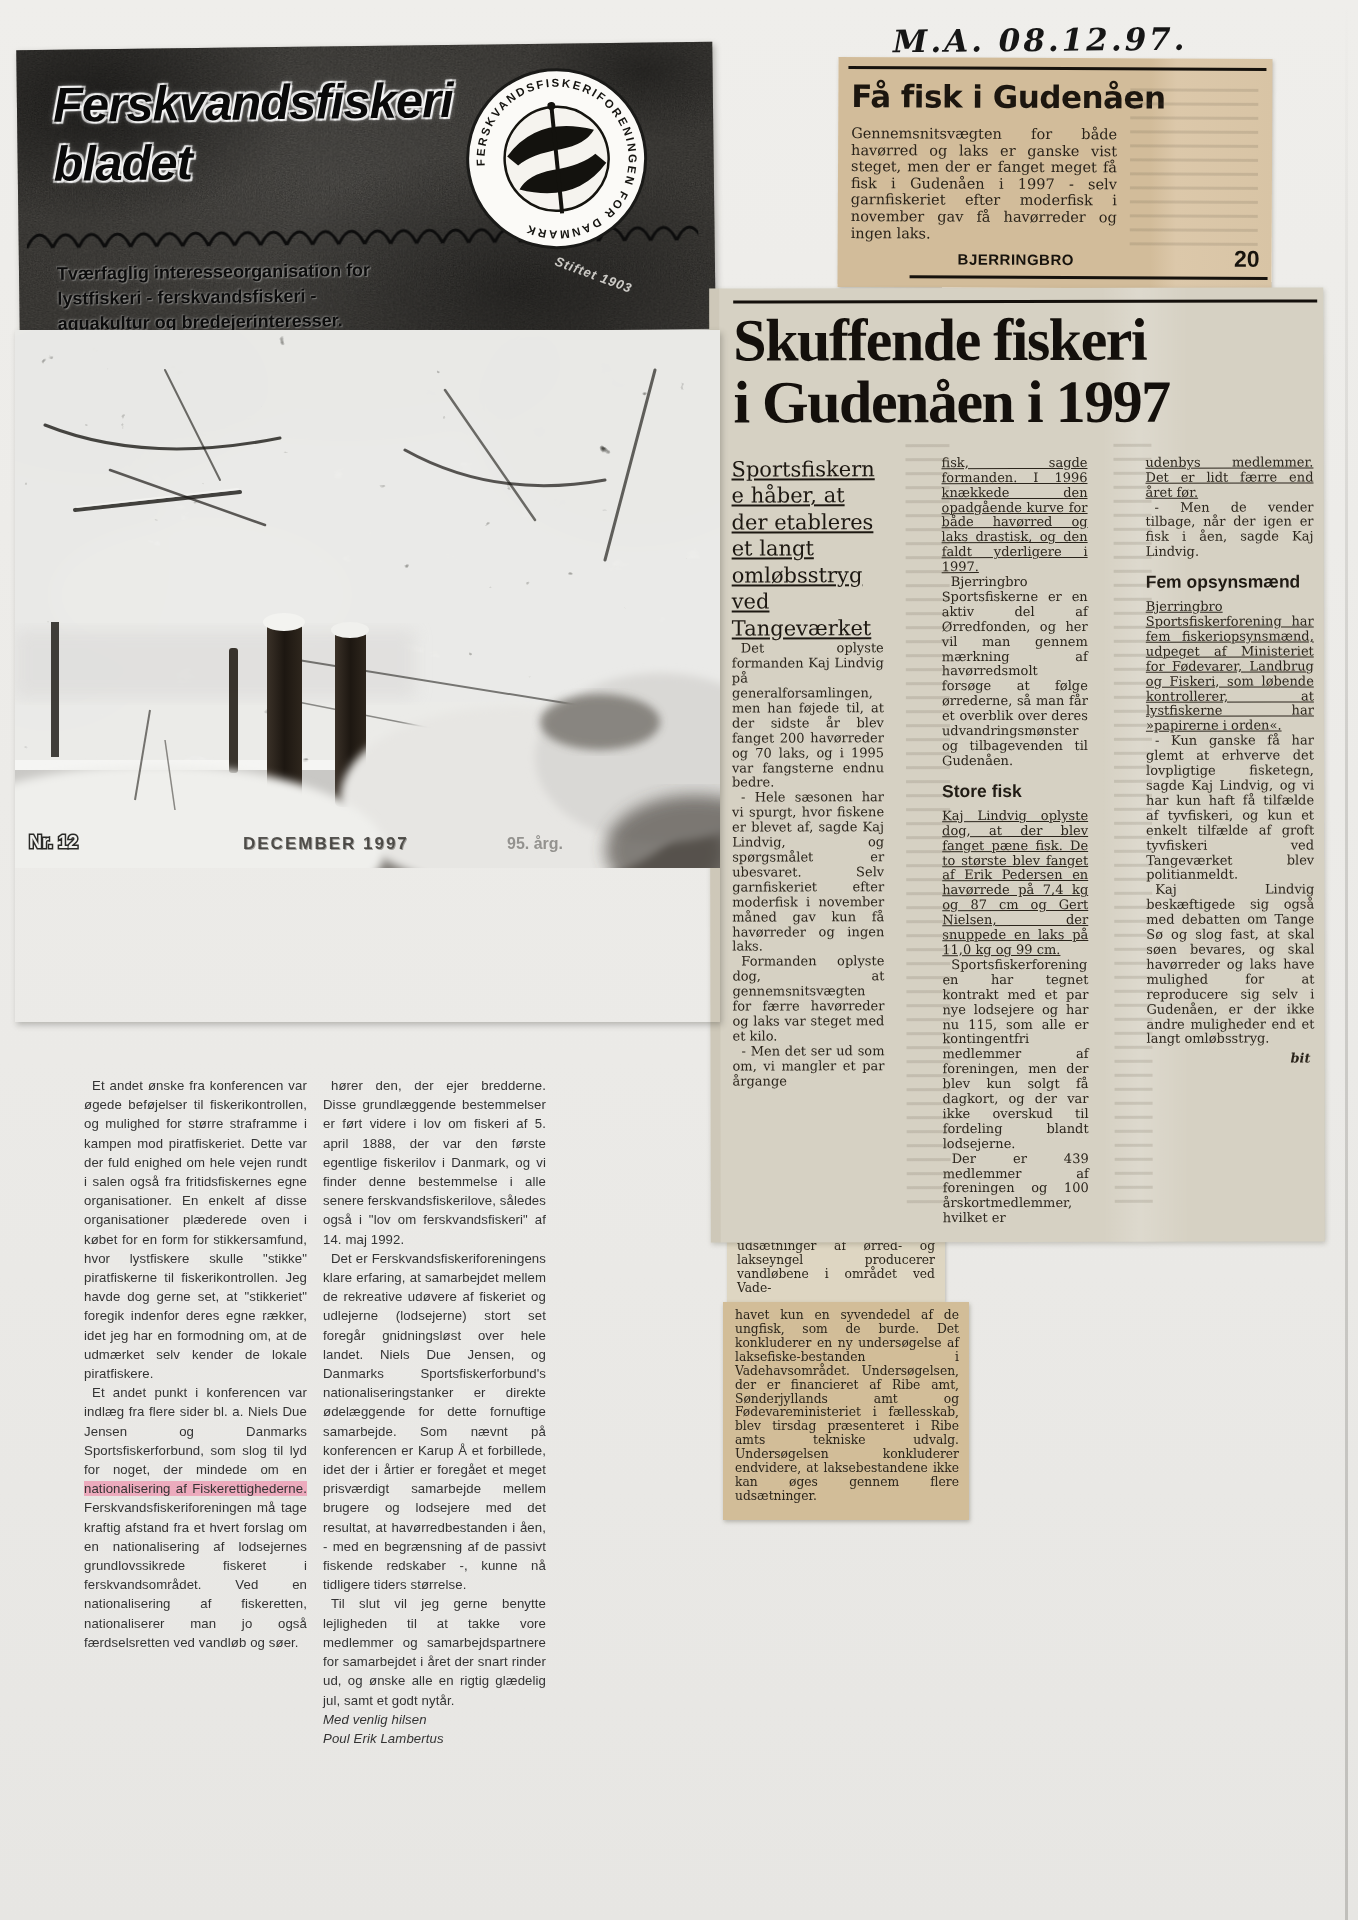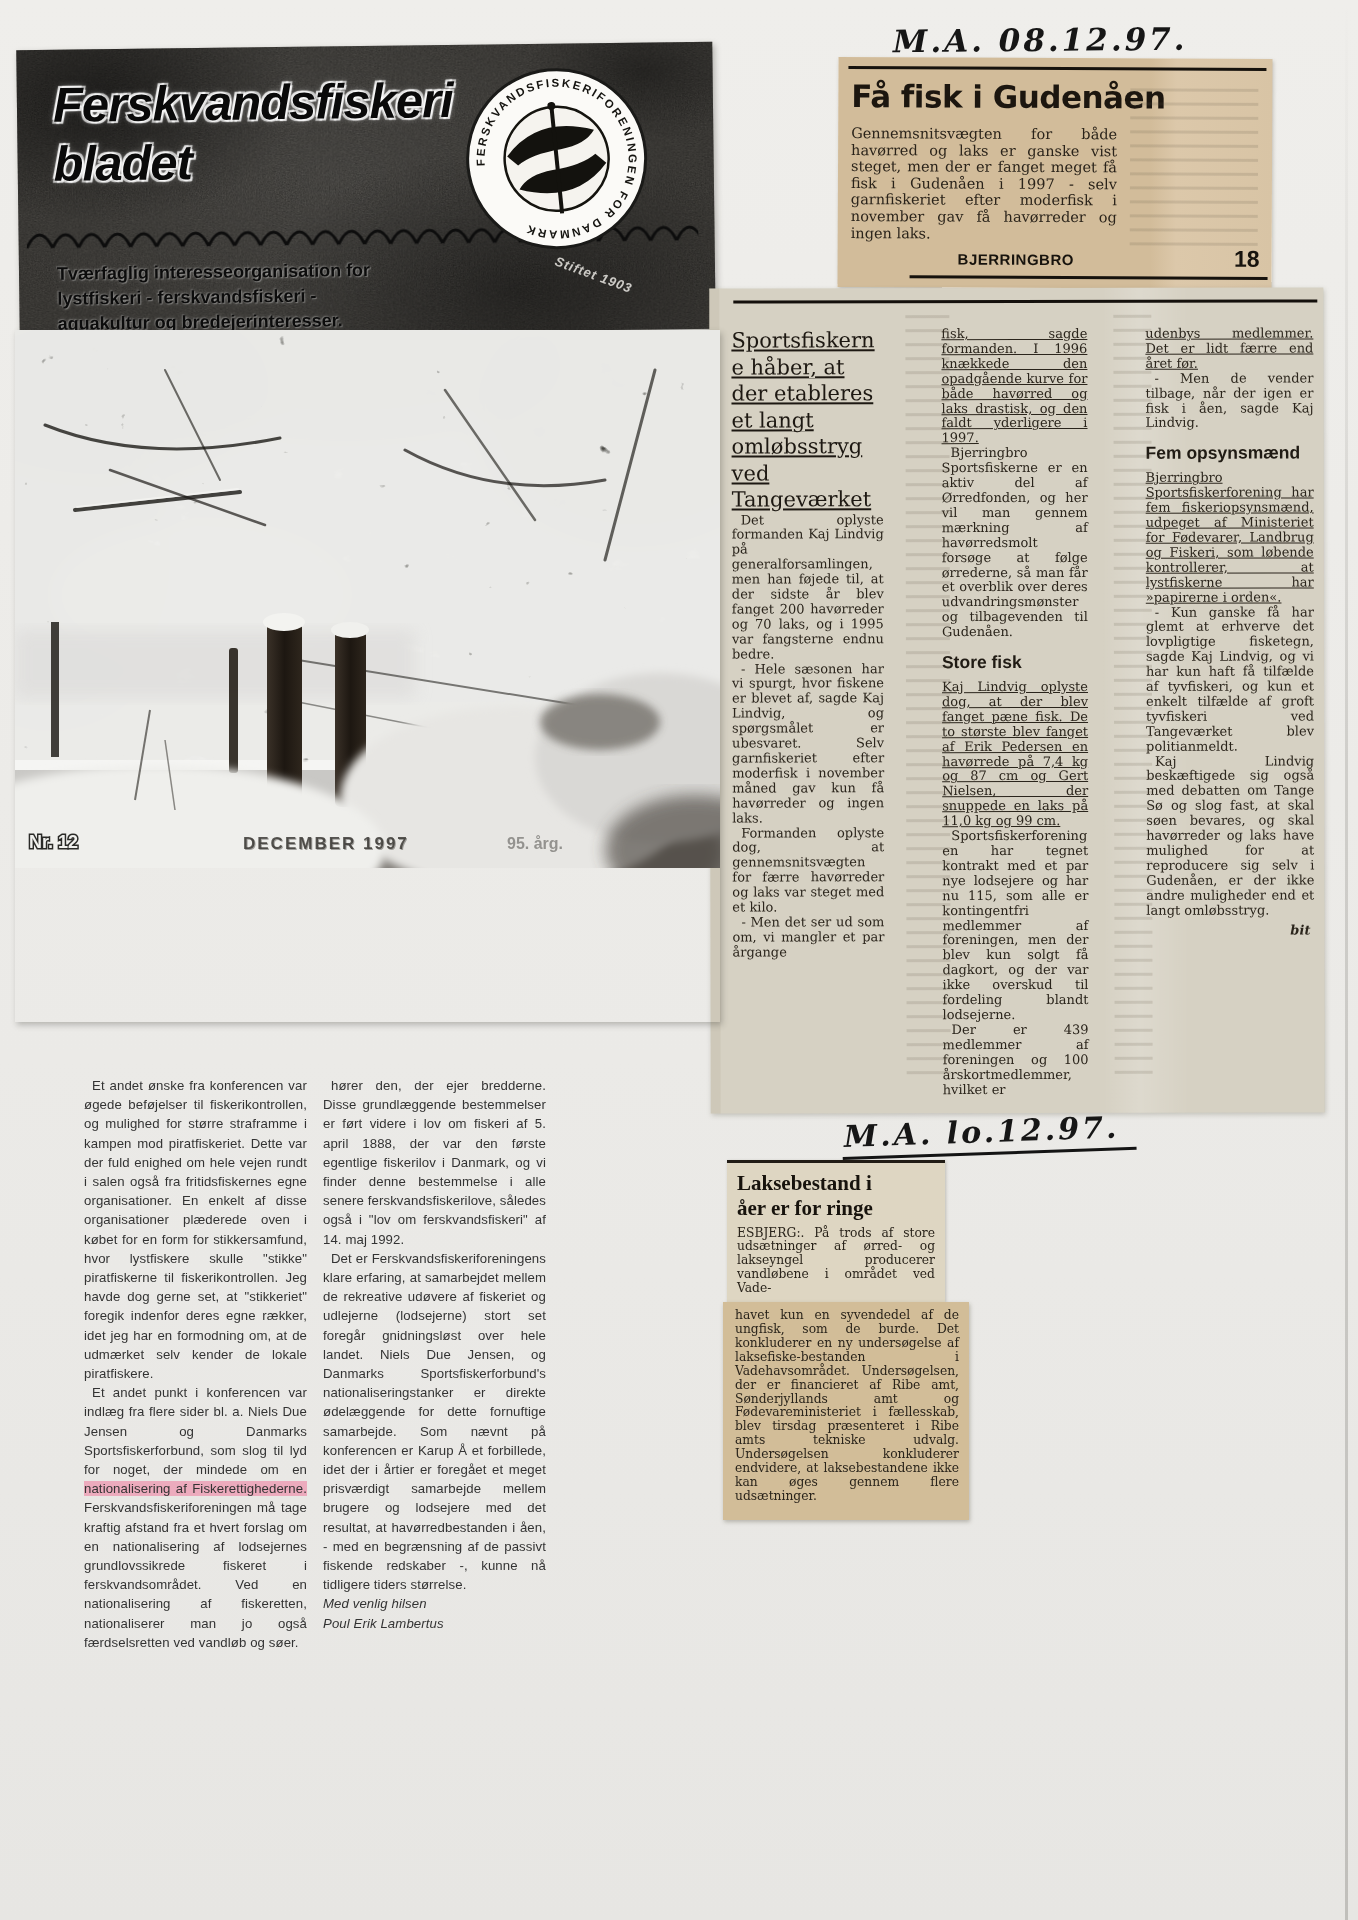--- a/index.html
+++ b/index.html
@@ -210,27 +210,31 @@
   <div class="hand hand1">M.A. 08.12.97.</div>
   <div class="hand hand2">M.A. lo.12.97.</div>
 
   <div class="clip clip-few">
     <div class="rule-top"></div>
     <h2>Få fisk i Gudenåen</h2>
     <p class="few-body">Gennemsnitsvægten for både havørred og laks er ganske vist steget, men der er fanget meget få fisk i Gudenåen i 1997 - selv garnfiskeriet efter moderfisk i november gav få havørreder og ingen laks.</p>
     <div class="ghostlines" style="right:14px;top:30px;width:128px;height:160px;"></div>
     <div class="byline-row">
       <span class="city">BJERRINGBRO</span>
-      <span class="pageno">18</span>
+      <span class="pageno">20</span>
     </div>
     <div class="rule-bottom"></div>
   </div>
 
   <div class="clip clip-main">
     <div class="rule-main"></div>
+    <h1>
+      <span style="display:block">Skuffende fiskeri</span>
+      <span style="display:block">i Gudenåen i 1997</span>
+    </h1>
     <div class="cols">
       <div class="ghostlines gutterghost gg1"></div>
       <div class="ghostlines gutterghost gg2"></div>
       <div class="col c1">
         <p class="standfirst noind">Sportsfiskerne håber, at der etableres et langt omløbsstryg ved Tangeværket</p>
         <p>Det oplyste formanden Kaj Lindvig på generalforsamlingen, men han føjede til, at der sidste år blev fanget 200 havørreder og 70 laks, og i 1995 var fangsterne endnu bedre.</p>
         <p>- Hele sæsonen har vi spurgt, hvor fiskene er blevet af, sagde Kaj Lindvig, og spørgsmålet er ubesvaret. Selv garnfiskeriet efter moderfisk i november måned gav kun få havørreder og ingen laks.</p>
         <p>Formanden oplyste dog, at gennemsnitsvægten for færre havørreder og laks var steget med et kilo.</p>
         <p>- Men det ser ud som om, vi mangler et par årgange</p>
       </div>
@@ -255,20 +259,21 @@
   </div>
 
   <div class="editorial">
     <div class="ed-col">
       <p>Et andet ønske fra konferencen var øgede beføjelser til fiskerikontrollen, og mulighed for større straframme i kampen mod piratfiskeriet. Dette var der fuld enighed om hele vejen rundt i salen også fra fritidsfiskernes egne organisationer. En enkelt af disse organisationer plæderede oven i købet for en form for stikkersamfund, hvor lystfiskere skulle "stikke" piratfiskerne til fiskerikontrollen. Jeg havde dog gerne set, at "stikkeriet" foregik indenfor deres egne rækker, idet jeg har en formodning om, at de udmærket selv kender de lokale piratfiskere.</p>
       <p><span>Et andet punkt i konferencen var indlæg fra flere sider bl. a. Niels Due Jensen og Danmarks Sportsfiskerforbund, som slog til lyd for noget, der mindede om en </span><span class="hl">nationalisering af Fiskerettighederne.</span><span> Ferskvandsfiskeriforeningen må tage kraftig afstand fra et hvert forslag om en nationalisering af lodsejernes grundlovssikrede fiskeret i ferskvandsområdet. Ved en nationalisering af fiskeretten, nationaliserer man jo også færdselsretten ved vandløb og søer.</span></p>
     </div>
     <div class="ed-col">
       <p>hører den, der ejer bredderne. Disse grundlæggende bestemmelser er ført videre i lov om fiskeri af 5. april 1888, der var den første egentlige fiskerilov i Danmark, og vi finder denne bestemmelse i alle senere ferskvandsfiskerilove, således også i "lov om ferskvandsfiskeri" af 14. maj 1992.</p>
       <p>Det er Ferskvandsfiskeriforeningens klare erfaring, at samarbejdet mellem de rekreative udøvere af fiskeriet og udlejerne (lodsejerne) stort set foregår gnidningsløst over hele landet. Niels Due Jensen, og Danmarks Sportsfiskerforbund's nationaliseringstanker er direkte ødelæggende for dette fornuftige samarbejde. Som nævnt på konferencen er Karup Å et forbillede, idet der i årtier er foregået et meget prisværdigt samarbejde mellem brugere og lodsejere med det resultat, at havørredbestanden i åen, - med en begrænsning af de passivt fiskende redskaber -, kunne nå tidligere tiders størrelse.</p>
+      <p>Til slut vil jeg gerne benytte lejligheden til at takke vore medlemmer og samarbejdspartnere for samarbejdet i året der snart rinder ud, og ønske alle en rigtig glædelig jul, samt et godt nytår.</p>
       <p class="ed-closing">Med venlig hilsen</p>
       <p class="ed-closing">Poul Erik Lambertus</p>
     </div>
   </div>
 
   <div class="clip clip-salmon">
     <div class="salmon-top">
       <h3>
         <span style="display:block">Laksebestand i</span>
         <span style="display:block">åer er for ringe</span>

